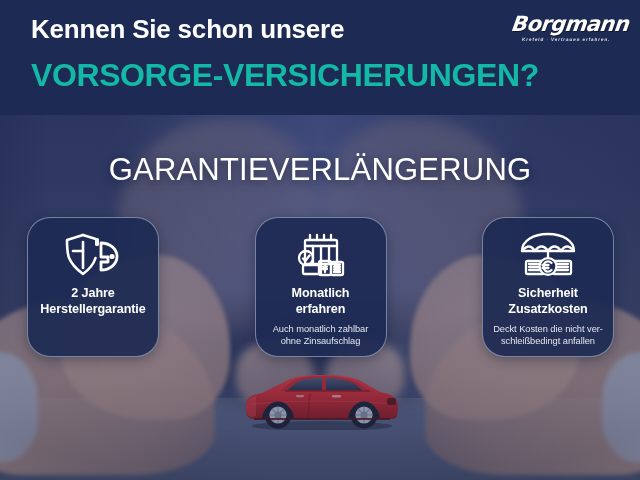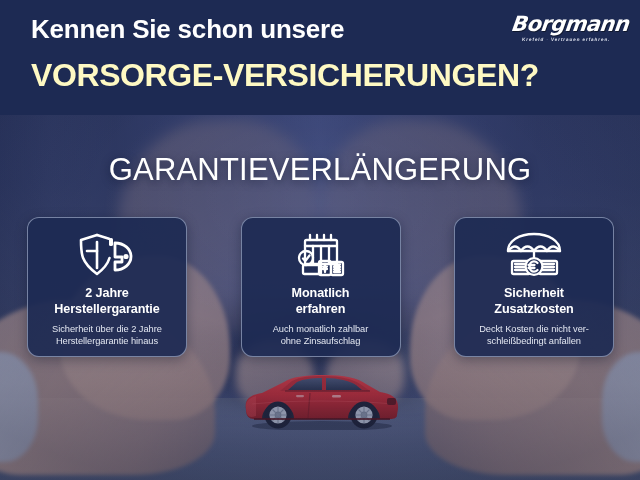--- a/index.html
+++ b/index.html
@@ -179,21 +179,21 @@
     color: #ffffff;
     letter-spacing: -0.2px;
     white-space: nowrap;
   }
   .headline-2 {
     position: absolute;
     left: 31px;
     top: 57px;
     font-size: 32px;
     font-weight: 700;
-    color: #fef9c3;
+    color: #14b8a6;
     letter-spacing: -0.4px;
     white-space: nowrap;
   }
 
   
   .logo {
     position: absolute;
     right: 16px;
     top: 14px;
     width: 112px;
@@ -238,23 +238,23 @@
   .cards {
     position: absolute;
     z-index: 5;
     left: 27px;
     top: 217px;
     width: 587px;
     display: flex;
     justify-content: space-between;
   }
   .card {
-    width: 160px;
+    width: 132px;
     height: 140px;
-    border-radius: 12px;
+    border-radius: 23px;
     background: rgba(29,42,83,0.93);
     border: 1.3px solid rgba(178,190,216,0.60);
     box-shadow: 0 3px 12px rgba(8,14,34,0.35);
     display: flex;
     flex-direction: column;
     align-items: center;
     padding-top: 13px;
   }
   .card-icon {
     height: 48px;
@@ -395,24 +395,20 @@
           <g fill="none" stroke="#ffffff" stroke-width="2.8" stroke-linejoin="round" stroke-linecap="round">
             <path d="M41,11 C50,11 57,17 57,24.5 C57,32 50,38 41,38 L41,30 L48,30 L48,25 L41,25 Z"></path>
           </g>
           <circle cx="52" cy="24.5" r="2.6" fill="#ffffff"></circle>
         </svg>
       </div>
       <div class="card-title">
         <span>2 Jahre</span>
         <span>Herstellergarantie</span>
       </div>
-      <div class="card-desc">
-        <span>Sicherheit über die 2 Jahre</span>
-        <span>Herstellergarantie hinaus</span>
-      </div>
     </div>
 
     <div class="card">
       <div class="card-icon">
         <svg width="58" height="46" viewBox="0 0 58 46">
           <g fill="none" stroke="#ffffff" stroke-width="2.3" stroke-linejoin="round" stroke-linecap="round">
 
             <path d="M18,3 L18,8 M25,3 L25,8 M32,3 L32,8 M39,3 L39,8"></path>
 
             <rect x="13" y="8" width="32" height="24" rx="1.6"></rect>

